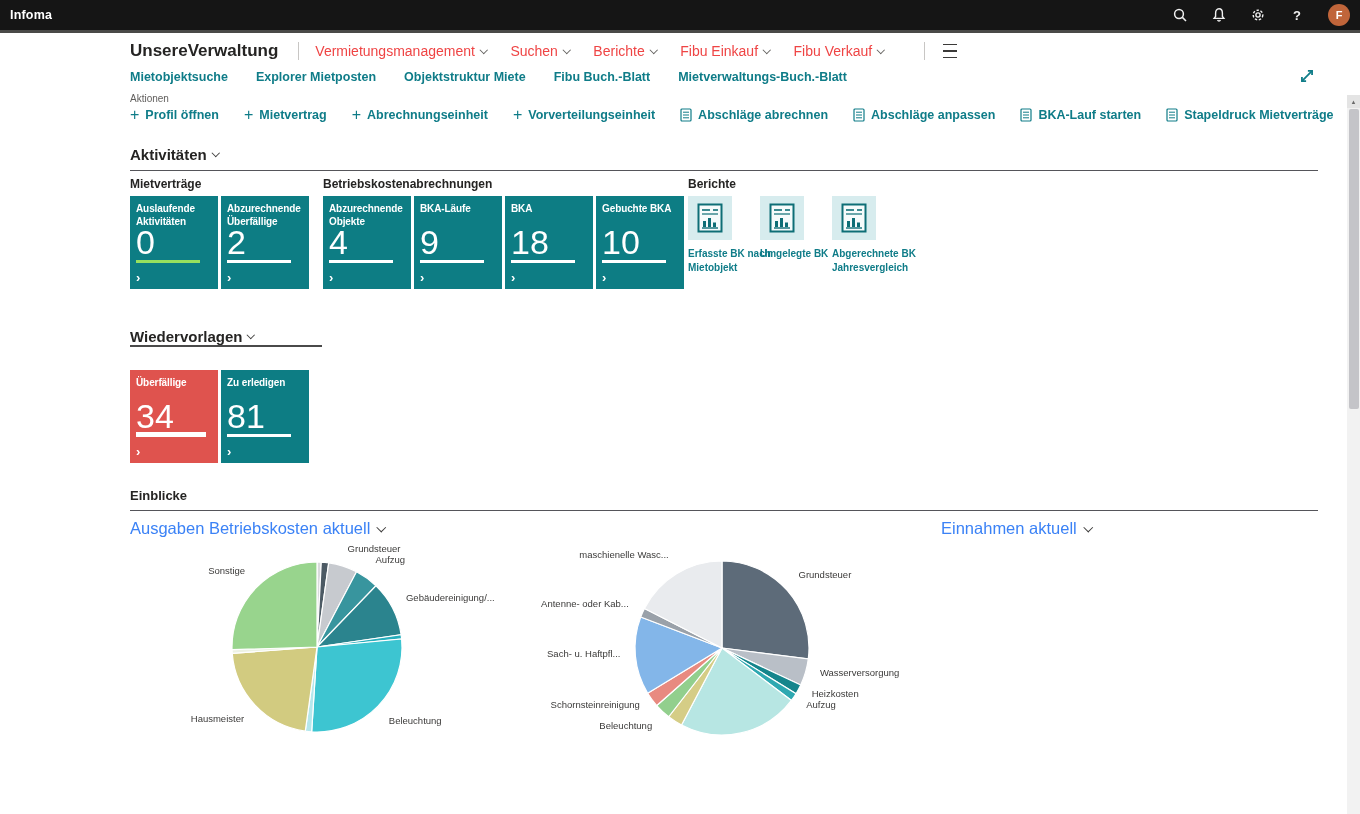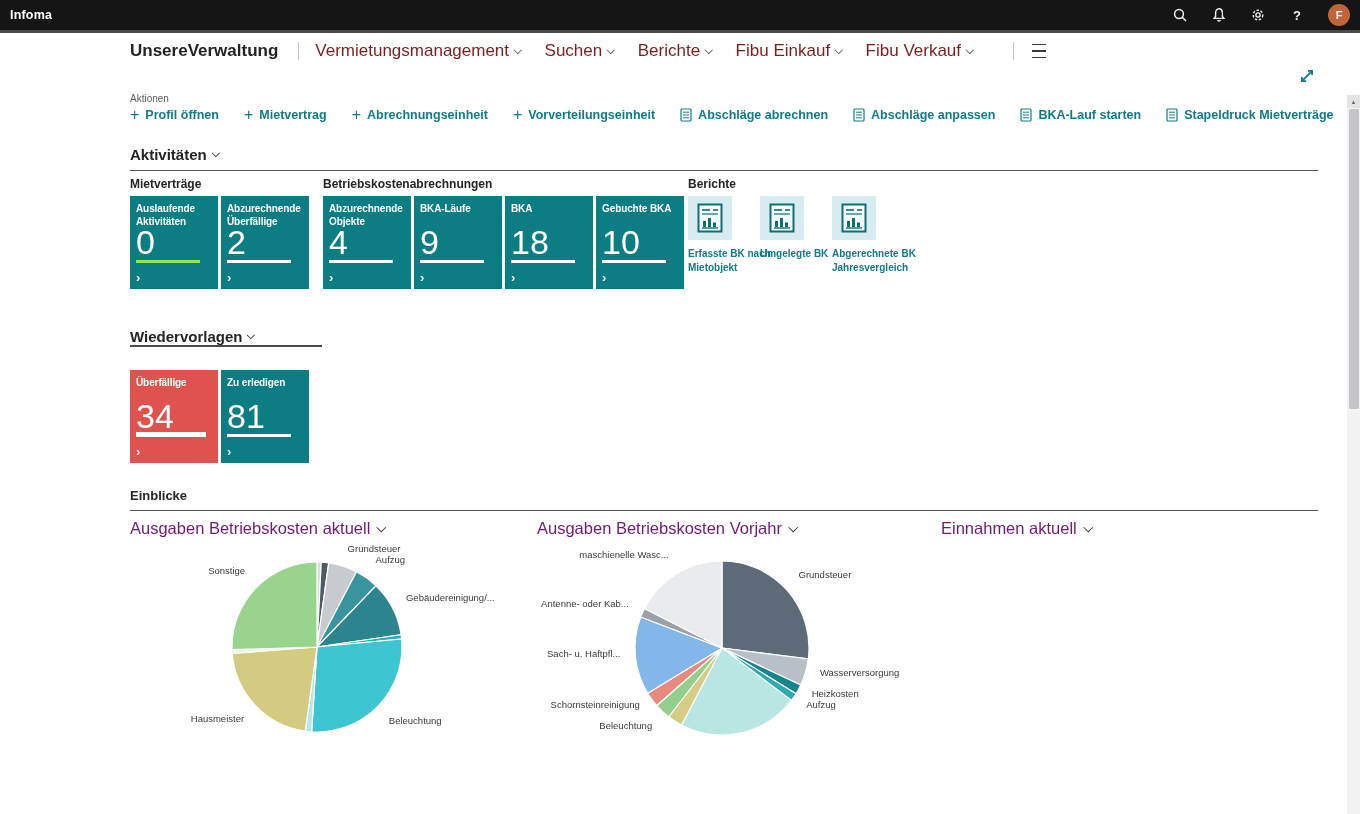--- a/index.html
+++ b/index.html
@@ -12,21 +12,21 @@
   .brand { margin-left:10px; font-size:12.5px; font-weight:700; letter-spacing:.2px; }
   .topbar-icons { margin-left:auto; display:flex; align-items:center; gap:23px; margin-right:10px; }
   .tb-icon { width:16px; height:16px; display:flex; align-items:center; justify-content:center; cursor:pointer; }
   .tb-help { font-size:13px; font-weight:700; color:#f0f0f0; }
   .avatar { width:22px; height:22px; border-radius:50%; background:#c0653a; color:#fff; font-size:11px; font-weight:700; display:flex; align-items:center; justify-content:center; cursor:pointer; }
 
   
   .nav-row { position:absolute; top:37px; left:130px; height:28px; display:flex; align-items:center; }
   .app-title { font-size:17px; font-weight:700; color:#252423; margin-right:4px; white-space:nowrap; }
   .vsep { width:1px; height:18px; background:#c8c6c4; margin:0 16px; }
-  .menu-item { font-size:17px; color:#7f1d1d; display:flex; align-items:center; margin-right:24px; cursor:pointer; white-space:nowrap; }
+  .menu-item { font-size:14px; color:#ef4444; display:flex; align-items:center; margin-right:24px; cursor:pointer; white-space:nowrap; }
   .chev { display:inline-block; width:5.5px; height:5.5px; border-right:1.4px solid #605e5c; border-bottom:1.4px solid #605e5c; transform:rotate(45deg); margin-left:6px; margin-bottom:3px; }
   .chev-dark { border-color:#3b3a39; }
   .burger { display:flex; flex-direction:column; justify-content:center; cursor:pointer; margin-left:2px; }
   .burger span { display:block; width:14px; height:1.6px; background:#3b3a39; margin:2.4px 0; }
 
   .links-row { position:absolute; top:70px; left:130px; display:flex; gap:28px; }
   .nav-link { font-size:12.5px; font-weight:600; color:#0f7c88; cursor:pointer; white-space:nowrap; }
 
   .expand-btn { position:absolute; top:67px; left:1298px; width:18px; height:18px; cursor:pointer; }
 
@@ -52,21 +52,21 @@
   .tile--red .t-bar { height:5px; width:70px; }
   .tile .t-chev { position:absolute; left:6px; bottom:4px; font-size:13px; font-weight:700; }
 
   
   .reports-row { position:absolute; top:196px; left:688px; display:flex; gap:4px; }
   .report { width:68px; cursor:pointer; }
   .report-ic { width:44px; height:44px; background:#d7ecee; display:flex; align-items:center; justify-content:center; }
   .report-label { margin-top:7px; width:92px; font-size:10px; line-height:1.35; color:#0f7c88; font-weight:600; }
 
   
-  .chart-title { position:absolute; top:519px; font-size:16.5px; color:#701a75; display:flex; align-items:center; cursor:pointer; white-space:nowrap; }
+  .chart-title { position:absolute; top:519px; font-size:16.5px; color:#3b82f6; display:flex; align-items:center; cursor:pointer; white-space:nowrap; }
   .chart-title .chev { width:6.5px; height:6.5px; margin-left:8px; border-color:#3b3a39; }
   .pie { position:absolute; top:543px; }
 
   
   .scroll-track { position:absolute; right:0; top:95px; bottom:0; width:13px; background:#f2f2f2; }
   .scroll-up { position:absolute; top:0; left:0; width:13px; height:13px; background:#e4e4e4; color:#6a6a6a; font-size:6px; display:flex; align-items:center; justify-content:center; cursor:pointer; }
   .scroll-thumb { position:absolute; top:14px; left:1.5px; width:10px; height:300px; background:#c4c4c8; border-radius:2px; cursor:pointer; }
 </style>
 </head>
 <body>
@@ -124,20 +124,27 @@
         <span class="chev"></span>
       </div>
     <div class="vsep"></div>
     <div class="burger">
         <span></span>
         <span></span>
         <span></span>
       </div>
   </div>
 
+  <div class="links-row">
+    <div class="nav-link">Mietobjektsuche</div>
+    <div class="nav-link">Explorer Mietposten</div>
+    <div class="nav-link">Objektstruktur Miete</div>
+    <div class="nav-link">Fibu Buch.-Blatt</div>
+    <div class="nav-link">Mietverwaltungs-Buch.-Blatt</div>
+  </div>
 
   <div class="expand-btn">
     <svg width="18" height="18" viewBox="0 0 16 16">
         <line x1="3.5" y1="12.5" x2="12.5" y2="3.5" stroke="#0f7c88" stroke-width="1.6"></line>
         <polyline points="8.8,3.5 12.5,3.5 12.5,7.2" fill="none" stroke="#0f7c88" stroke-width="1.6"></polyline>
         <polyline points="3.5,8.8 3.5,12.5 7.2,12.5" fill="none" stroke="#0f7c88" stroke-width="1.6"></polyline>
       </svg>
   </div>
 
   <div class="actions-label">Aktionen</div>
@@ -325,24 +332,20 @@
     </div>
   </div>
 
   <div class="sec-title" style="top:488px; left:130px; font-size:13px;">
     <span>Einblicke</span>
   </div>
   <div class="rule" style="top:510px;"></div>
 
   <div class="chart-title" style="left:130px;">
     <span>Ausgaben Betriebskosten aktuell</span>
-      <span class="chev"></span>
-  </div>
-  <div class="chart-title" style="left:537px;">
-    <span>Ausgaben Betriebskosten Vorjahr</span>
       <span class="chev"></span>
   </div>
   <div class="chart-title" style="left:941px;">
     <span>Einnahmen aktuell</span>
       <span class="chev"></span>
   </div>
 
   <div class="pie" style="left:130px; width:390px; height:216px;"><svg width="390" height="216">
         <path d="M187,104 L187,19 A85,85 0 0 1 191.27076704528042,19.107358688488517 Z" fill="#d9dadc" stroke="#ffffff" stroke-width="1.2"></path>
         <path d="M187,104 L191.27076704528042,19.107358688488517 A85,85 0 0 1 198.71217470819423,19.810778815784644 Z" fill="#4c5a64" stroke="#ffffff" stroke-width="1.2"></path>

